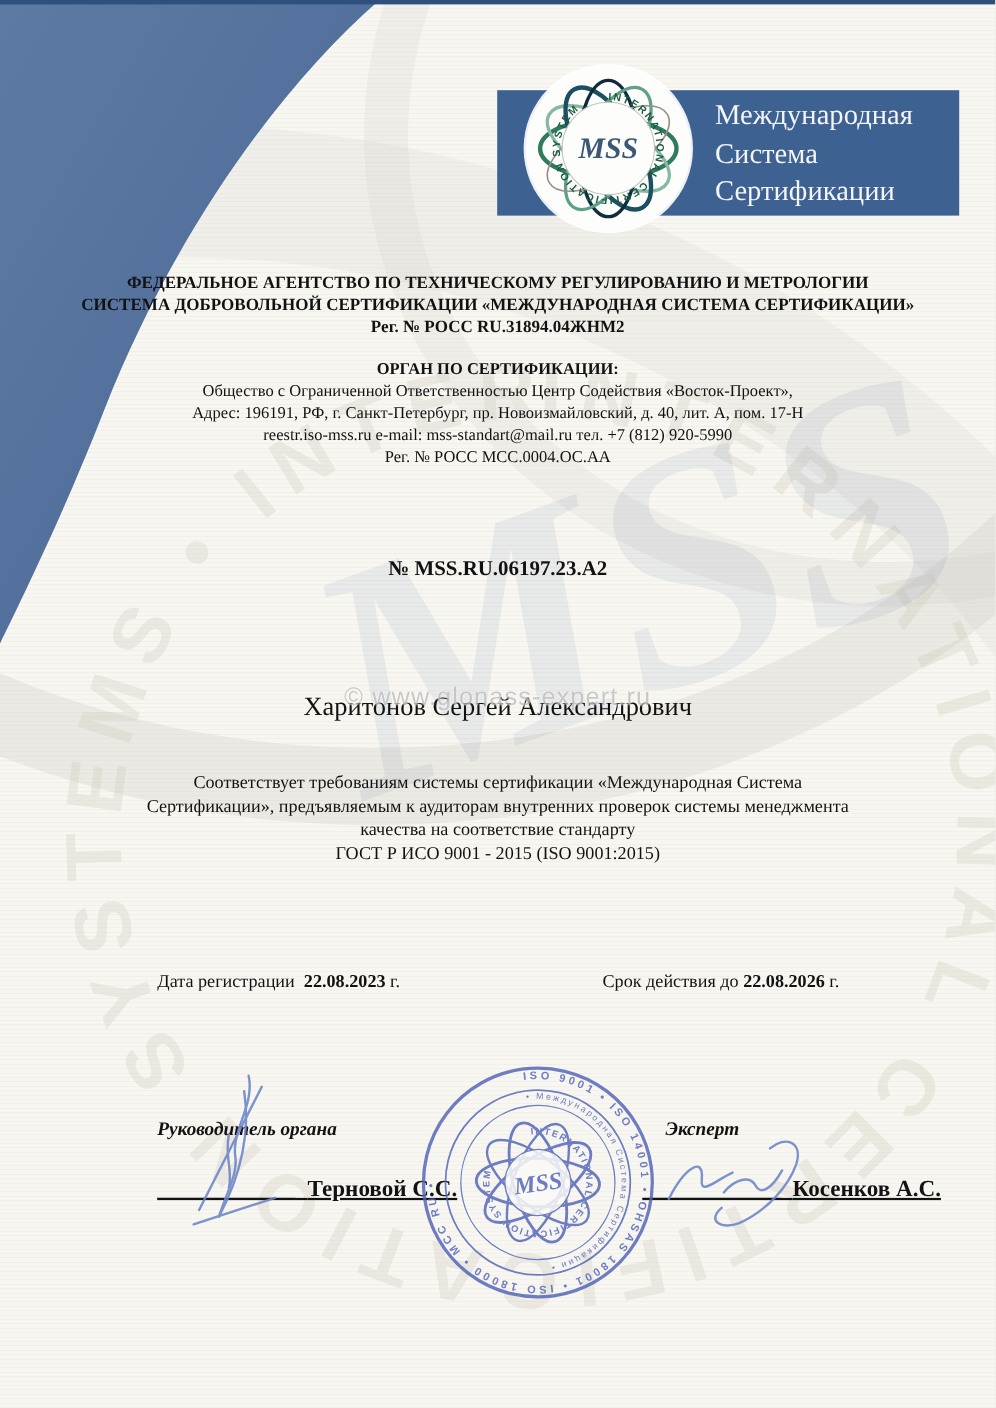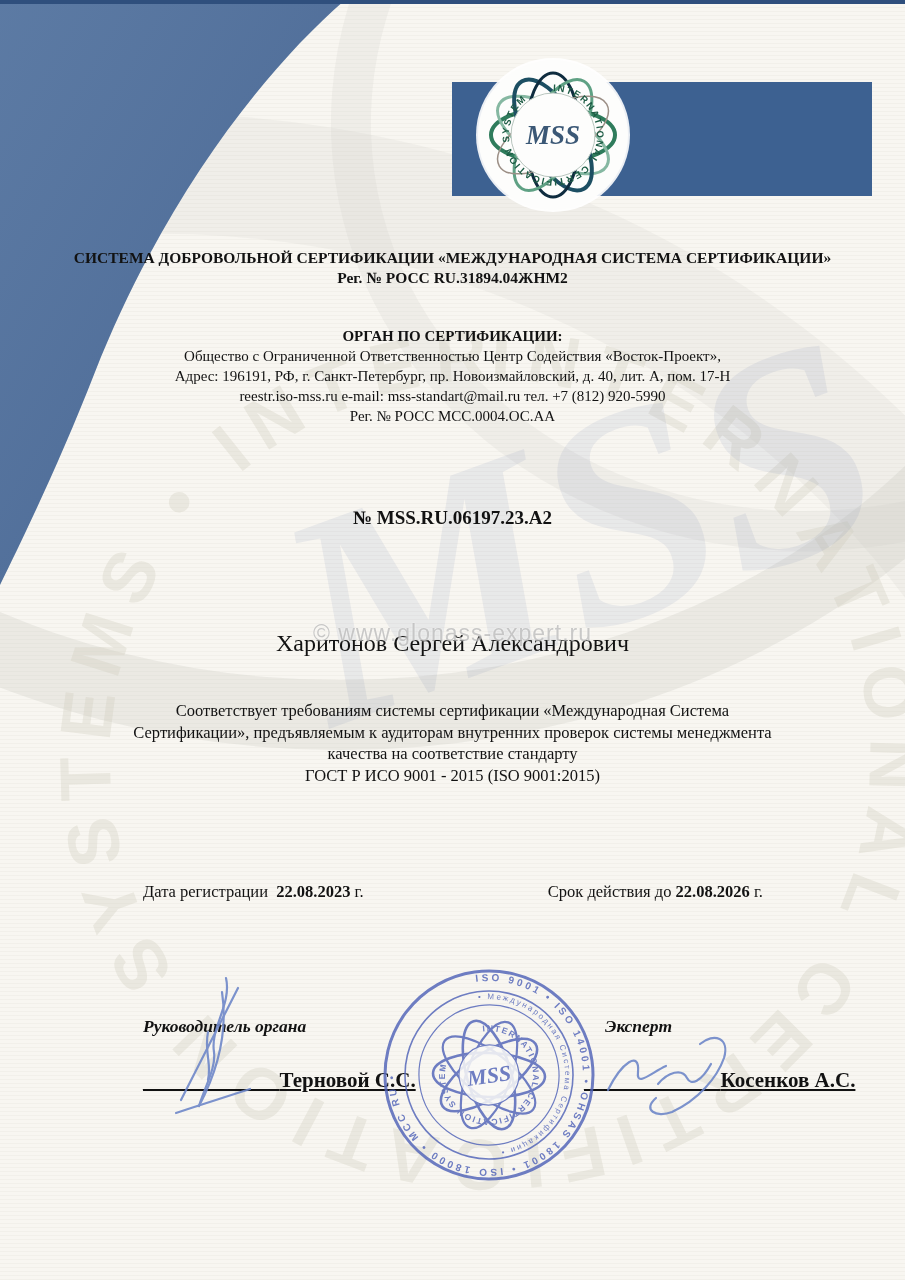--- a/index.html
+++ b/index.html
@@ -87,20 +87,25 @@
       <linearGradient id="cornerTex" x1="0" y1="0" x2="1" y2="1">
         <stop offset="0" stop-color="rgba(255,255,255,0.08)"></stop>
         <stop offset="1" stop-color="rgba(0,0,40,0.10)"></stop>
       </linearGradient>
     </defs>
   </svg>
 
   <div class="top-edge"></div>
 
   <div class="banner"></div>
+  <div class="banner-text">
+    <div>Международная</div>
+    <div>Система</div>
+    <div>Сертификации</div>
+  </div>
 
   <div class="logo-wrap">
     <svg width="150" height="150" viewBox="0 0 150 150">
       <g fill="none" transform="translate(75,75)">
         <ellipse rx="62" ry="27" stroke="#2f7c5c" stroke-width="4" transform="rotate(0)"></ellipse>
         <ellipse rx="62" ry="27" stroke="#86b8a2" stroke-width="3" transform="rotate(30)"></ellipse>
         <ellipse rx="62" ry="27" stroke="#1d4f63" stroke-width="4" transform="rotate(60)"></ellipse>
         <ellipse rx="62" ry="27" stroke="#0f2c3f" stroke-width="3" transform="rotate(90)"></ellipse>
         <ellipse rx="62" ry="27" stroke="#5fa184" stroke-width="3" transform="rotate(120)"></ellipse>
         <ellipse rx="62" ry="27" stroke="#9c8f86" stroke-width="1.5" transform="rotate(150)"></ellipse>
@@ -110,20 +115,21 @@
         <path id="logoRing" d="M75,31 a44,44 0 1,1 -0.01,0 z" fill="none"></path>
       </defs>
       <text font-family="Liberation Sans, sans-serif" font-size="9.5" letter-spacing="1.6" fill="#1d5c45" font-weight="bold">
         <textPath href="#logoRing">INTERNATIONAL CERTIFICATION SYSTEM</textPath>
       </text>
       <text x="75" y="84" text-anchor="middle" font-family="Liberation Serif, serif" font-style="italic" font-weight="bold" font-size="27" fill="#3b5876">MSS</text>
     </svg>
   </div>
 
   <div class="center agency">
+    <div>ФЕДЕРАЛЬНОЕ АГЕНТСТВО ПО ТЕХНИЧЕСКОМУ РЕГУЛИРОВАНИЮ И МЕТРОЛОГИИ</div>
     <div>СИСТЕМА ДОБРОВОЛЬНОЙ СЕРТИФИКАЦИИ «МЕЖДУНАРОДНАЯ СИСТЕМА СЕРТИФИКАЦИИ»</div>
     <div>Рег. № РОСС RU.31894.04ЖНМ2</div>
   </div>
 
   <div class="center org">
     <div class="h">ОРГАН ПО СЕРТИФИКАЦИИ:</div>
     <div>Общество с Ограниченной Ответственностью Центр Содействия «Восток-Проект»,</div>
     <div>Адрес: 196191, РФ, г. Санкт-Петербург, пр. Новоизмайловский, д. 40, лит. А, пом. 17-Н</div>
     <div>reestr.iso-mss.ru e-mail: mss-standart@mail.ru  тел. +7 (812) 920-5990</div>
     <div>Рег. № РОСС МСС.0004.ОС.АА</div>

